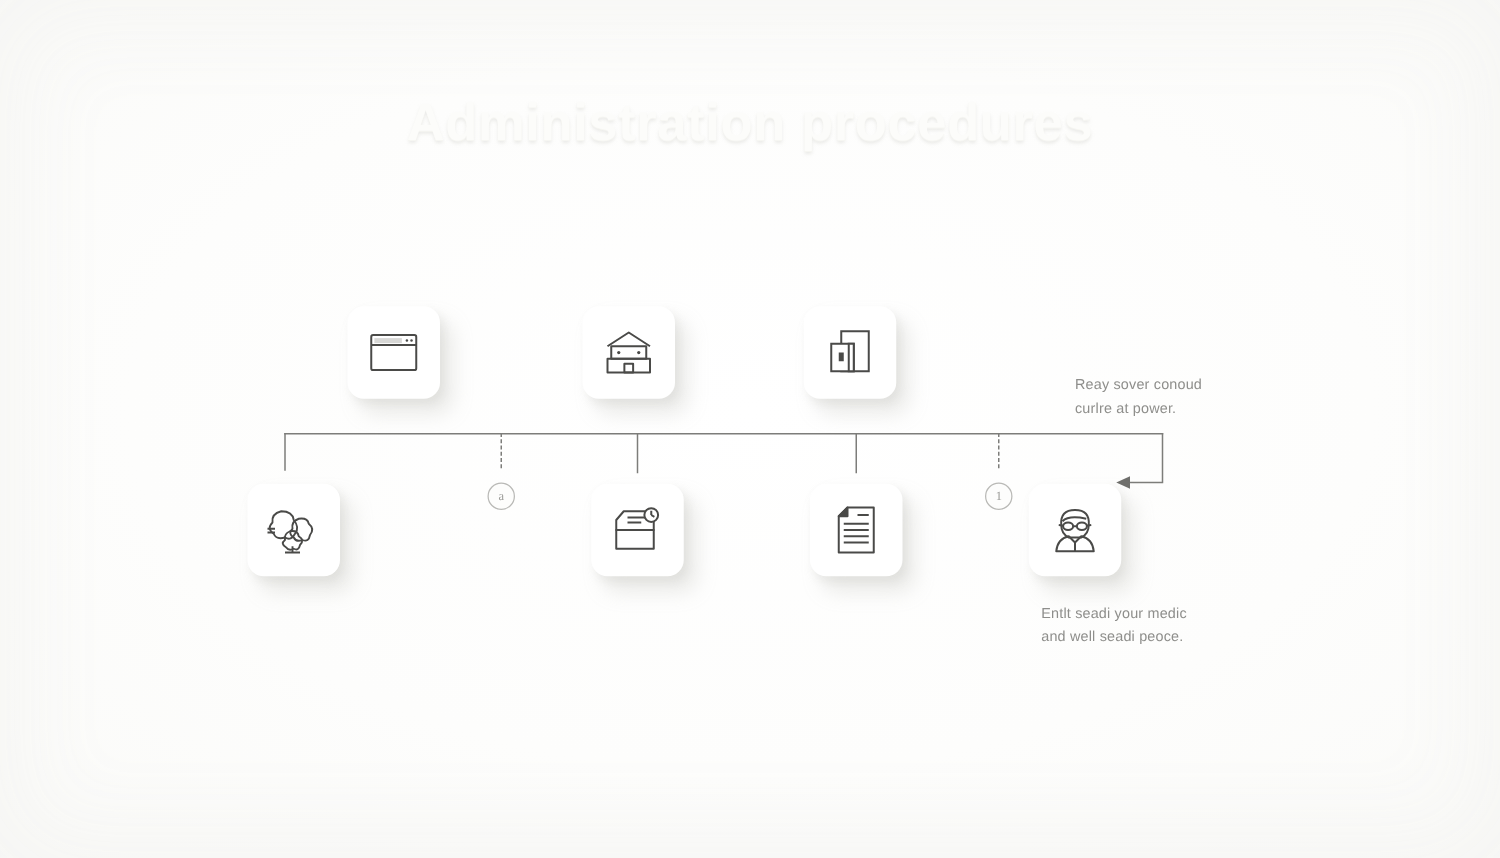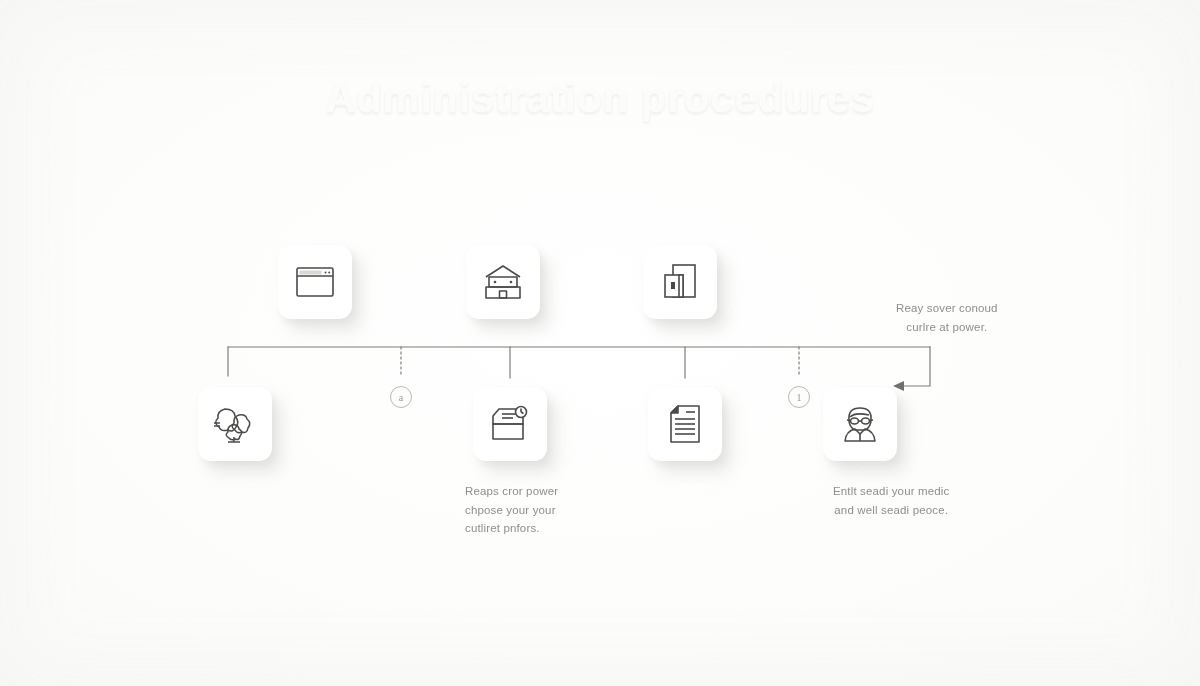--- a/index.html
+++ b/index.html
@@ -208,30 +208,25 @@
           <line x1="30.5" y1="17.5" x2="34" y2="17"></line>
           <path d="M21,31 L21,38"></path>
         </g>
       </svg>
     </span>
   </div>
 
   <div class="node-circle" style="left:390px; top:386px;">a</div>
   <div class="node-circle" style="left:788px; top:386px;">1</div>
 
-  <div class="caption" style="left:896px; top:299px;text-align:center;">
+  <div class="caption" style="left:860px; top:299px;">
     <div>Reay sover conoud</div>
     <div>curlre at power.</div>
   </div>
 
-  <div class="caption" style="left:465px; top:482px;">
-    <div>Reaps cror power</div>
-    <div>chpose your your</div>
-    <div>cutliret pnfors.</div>
-  </div>
-
-  <div class="caption" style="left:833px; top:482px;text-align:center;">
+
+  <div class="caption" style="left:833px; top:482px;">
     <div>Entlt seadi your medic</div>
     <div>and well seadi peoce.</div>
   </div>
 
   <div id="vignette"></div>
 </div>
 
 </body></html>

